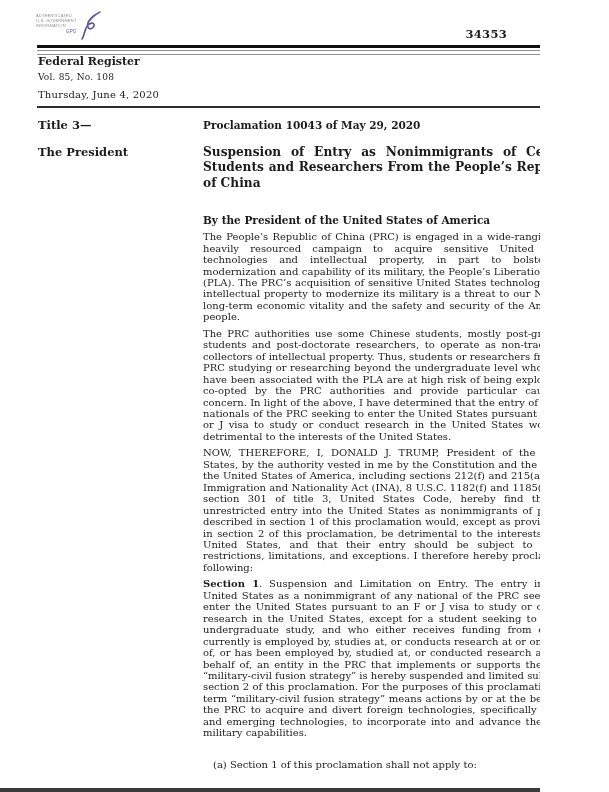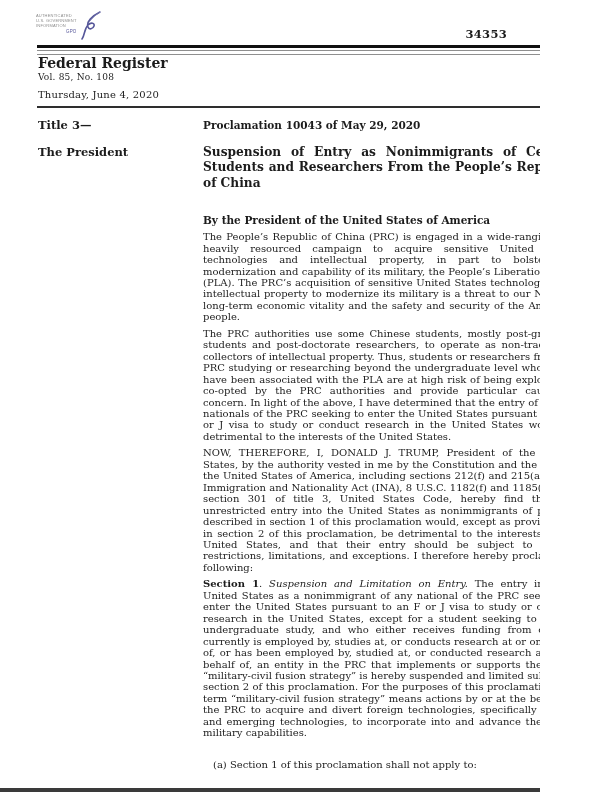--- a/index.html
+++ b/index.html
@@ -62,21 +62,21 @@
     width: 539px;
     height: 3px;
     border-top: 1px solid #8f8f8f;
     border-bottom: 1px solid #8f8f8f;
   }
   .masthead-journal {
     position: absolute;
     left: 38px;
     top: 55px;
     font-weight: bold;
-    font-size: 14px;
+    font-size: 11px;
   }
   .masthead-volume {
     position: absolute;
     left: 38px;
     top: 71.5px;
     font-size: 9px;
     letter-spacing: 0.2px;
   }
   .masthead-date {
     position: absolute;
@@ -150,21 +150,21 @@
     font-size: 10.5px;
     margin: 10px 0 0 0;
   }
   p.body-para {
     font-size: 10px;
     line-height: 11.45px;
     text-align: justify;
     margin: 5px 0 0 0;
   }
   .sec-label { font-weight: bold; }
-  .sec-heading { font-style: italic; }
+  .sec-heading { }
   p.item-line {
     font-size: 10px;
     line-height: 11.45px;
     margin: 20px 0 0 0;
     padding-left: 10px;
   }
 
   
   .bottom-edge {
     position: absolute;

